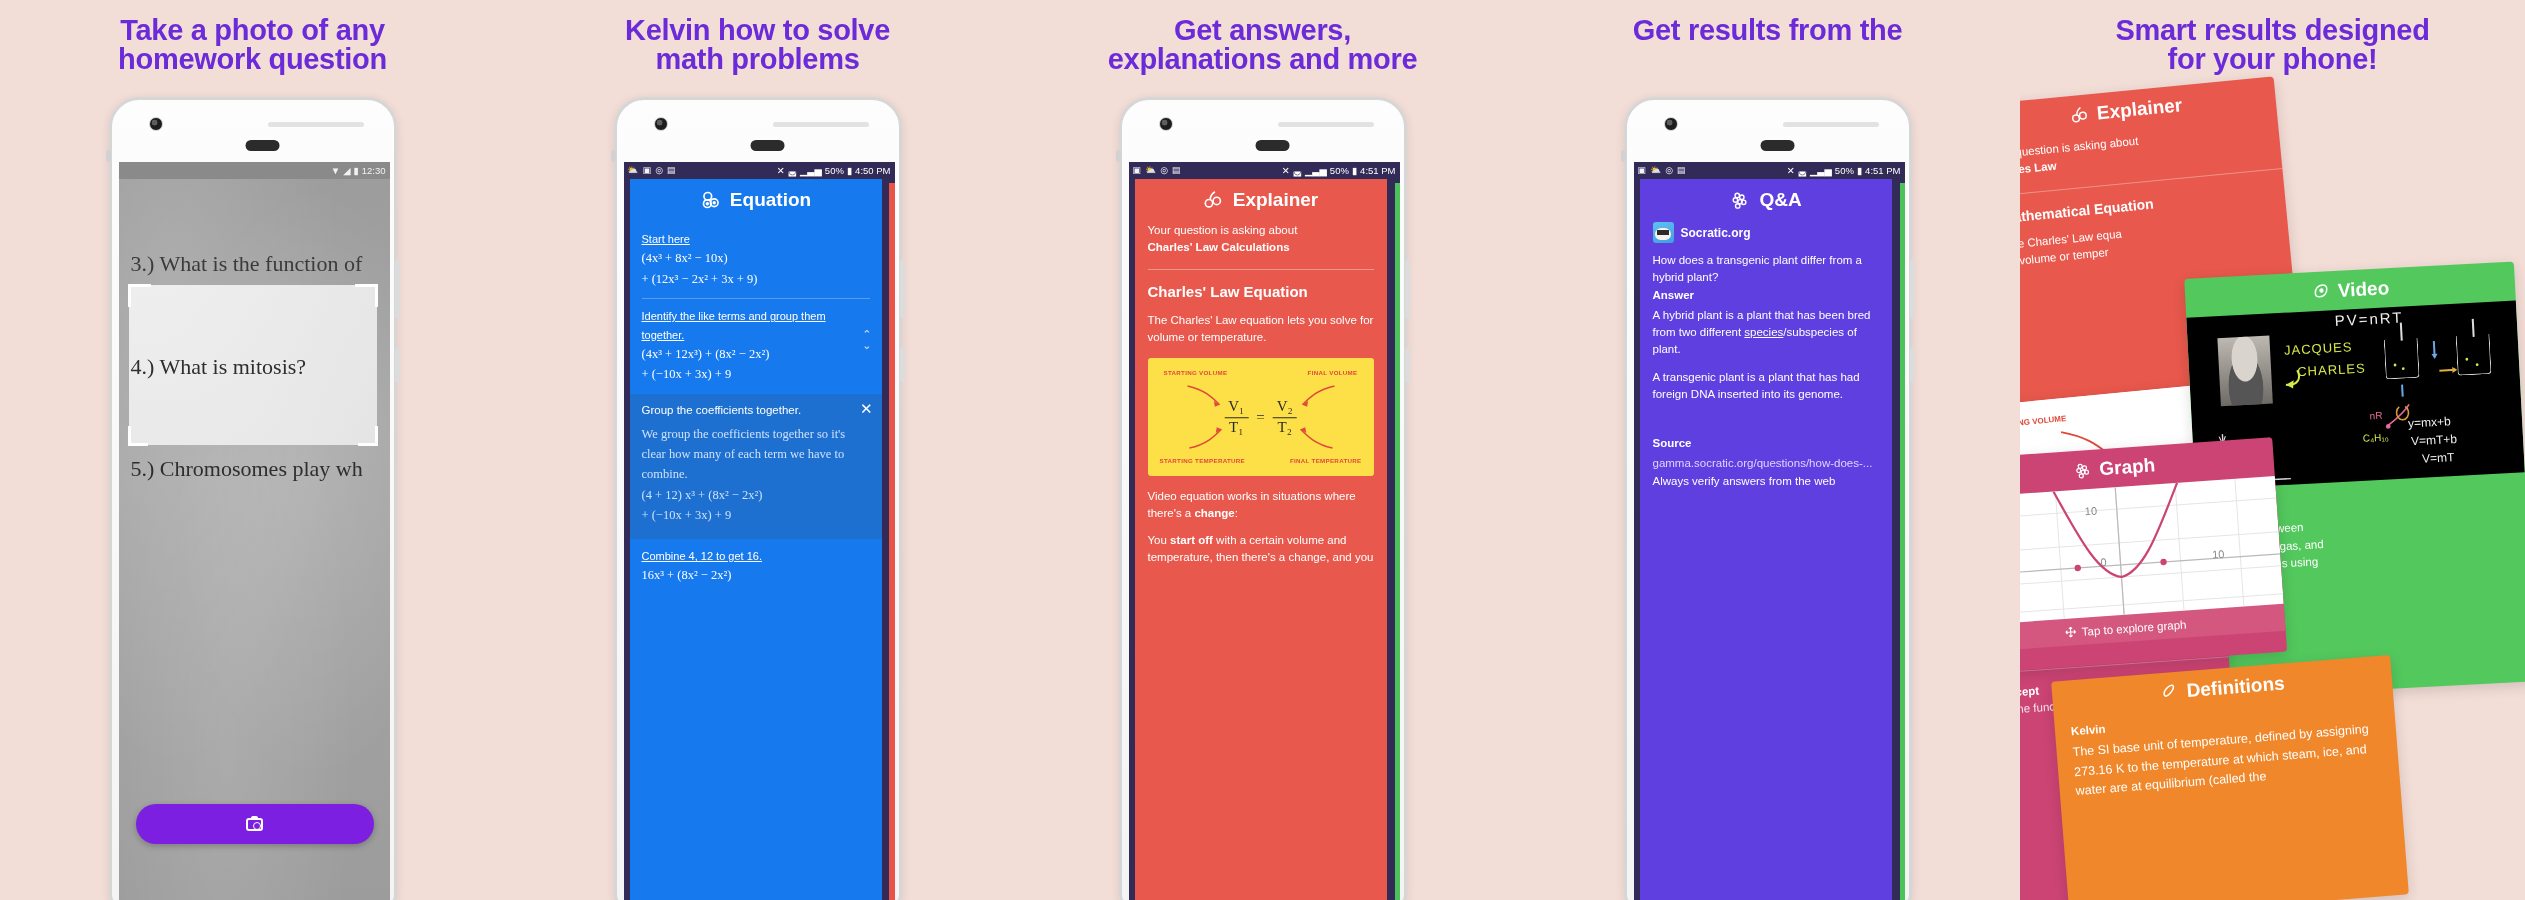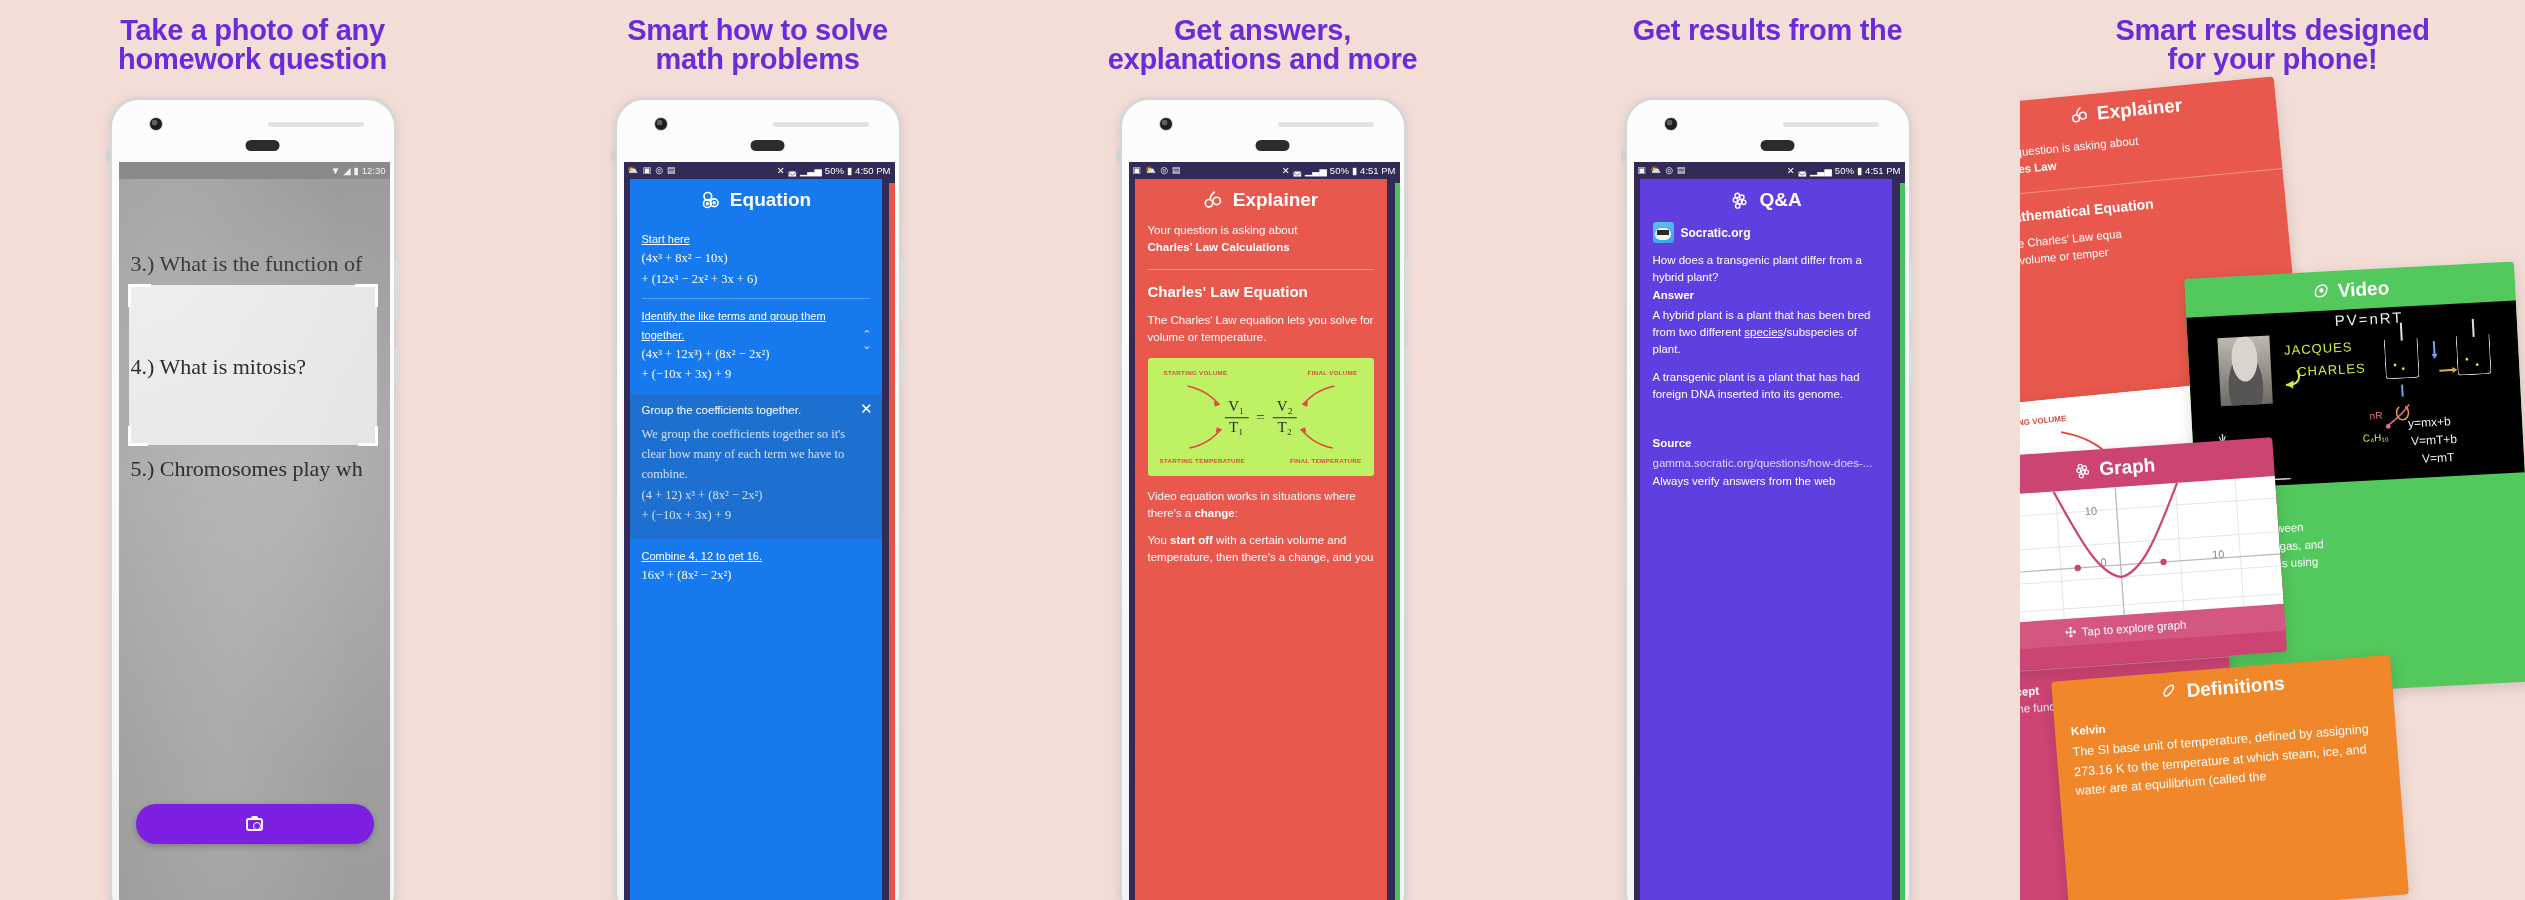--- a/index.html
+++ b/index.html
@@ -159,21 +159,21 @@
     position: absolute; top: 0; left: 6px; width: 252px; bottom: 0;
     background: #e8584c; color: #fff; overflow: hidden;
   }
   .edge-green { position: absolute; top: 4px; right: -1px; width: 6px; bottom: 0; background: #4cc35a; }
   .exp-body { padding: 0 13px; font-size: 11.5px; line-height: 1.48; }
   .exp-lead { padding-top: 2px; }
   .exp-lead b { font-weight: bold; }
   .exp-rule { height: 1px; background: rgba(255,255,255,.38); margin: 13px 0 11px; }
   .exp-h2 { font-size: 15px; font-weight: bold; margin-bottom: 9px; }
   .eq-box {
-    background: #bef264; border-radius: 3px; margin: 12px 0 12px; height: 118px; position: relative;
+    background: #fde047; border-radius: 3px; margin: 12px 0 12px; height: 118px; position: relative;
   }
   .eq-lbl { position: absolute; color: #e0483c; font-size: 6.2px; font-weight: bold; letter-spacing: .3px; text-align: center; line-height: 1.25; }
   .eq-tl { top: 11px; left: 16px; }  .eq-tr { top: 11px; right: 16px; }
   .eq-bl { bottom: 12px; left: 12px; } .eq-br { bottom: 12px; right: 12px; }
   .eq-center {
     position: absolute; left: 50%; top: 50%; transform: translate(-50%,-50%);
     display: flex; align-items: center; gap: 8px;
     font-family: "Liberation Serif", serif; font-size: 15px; color: #2a2a2a;
   }
   .frac { display: inline-block; text-align: center; line-height: 1.15; }
@@ -295,21 +295,21 @@
           <div class="shutter">
             <div class="shutter-icon"></div>
           </div>
         </div>
       </div>
     </div>
   </div>
 
   <div class="panel p2">
     <div class="headline">
-      <span>Smart how to solve</span>
+      <span>Kelvin how to solve</span>
       <span>math problems</span>
     </div>
     <div class="phone">
       <div class="cam"></div>
       <div class="grille"></div>
       <div class="speaker"></div>
       <div class="side-l"></div>
       <div class="btn-vol"></div>
       <div class="btn-pow"></div>
       <div class="screen">
@@ -339,21 +339,21 @@
                   <circle cx="15.5" cy="15" r="4.2"></circle>
                 <circle cx="8" cy="16" r="1" fill="#fff"></circle>
                   <circle cx="15.5" cy="15" r="1" fill="#fff"></circle>
               </svg>
               <span>Equation</span>
             </div>
             <div class="sol-body">
               <div class="sol-step">
                 <div class="lbl">Start here</div>
                 <div>(4x³ + 8x² − 10x)</div>
-                <div>+ (12x³ − 2x² + 3x + 6)</div>
+                <div>+ (12x³ − 2x² + 3x + 9)</div>
               </div>
               <div class="sol-sep"></div>
               <div class="sol-step">
                 <div class="lbl">Identify the like terms and group them together.</div>
                 <div>(4x³ + 12x³) + (8x² − 2x²)</div>
                 <div>+ (−10x + 3x) + 9</div>
               </div>
               <div class="sol-expand">⌃<br>⌄</div>
               <div class="sol-panel">
                 <div class="sol-close">✕</div>

